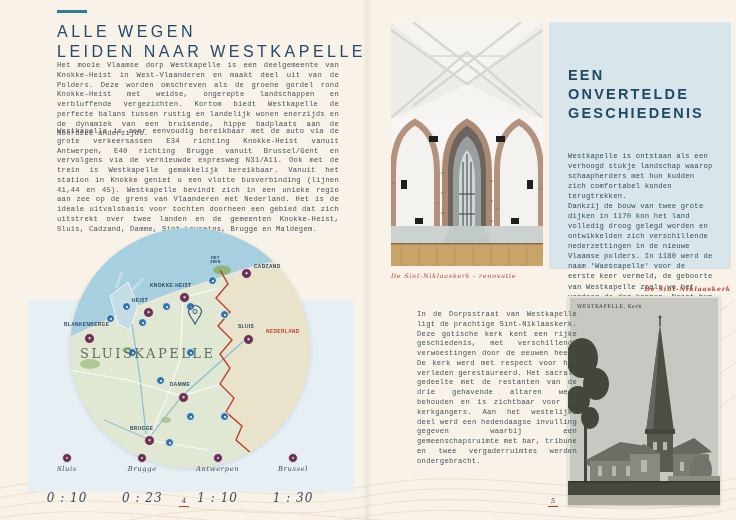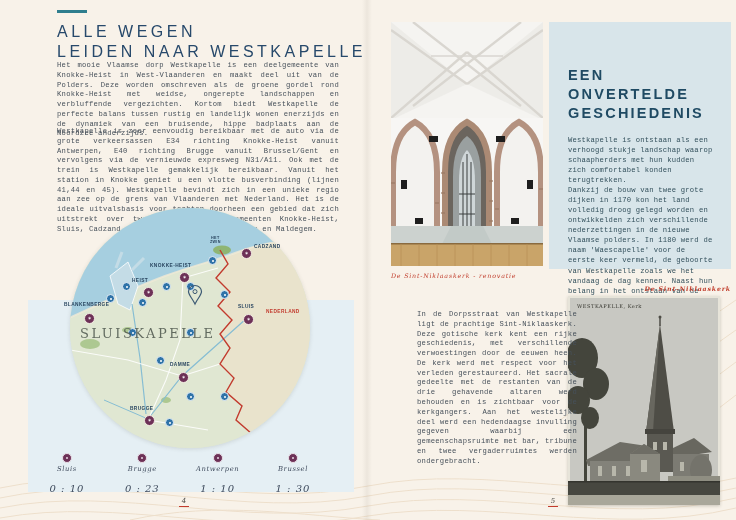--- a/index.html
+++ b/index.html
@@ -10,21 +10,21 @@
   #decor-waves{left:0;top:0;width:736px;height:520px;z-index:0;}
   
   #accent-rule{left:57px;top:10px;width:30px;height:3px;background:#2f7e8e;z-index:2;}
   #main-title{left:57px;top:22px;width:320px;z-index:2;color:#27496b;font-weight:normal;
               font-size:16px;letter-spacing:3.5px;line-height:1.28;}
   .body-text{font-size:7.2px;line-height:1.36;letter-spacing:.25px;color:#47515b;z-index:2;text-align:justify;font-family:Liberation Mono, monospace;}
   #intro-para{left:57px;top:61px;width:282px;}
   #access-para{left:57px;top:127px;width:282px;}
   #blue-band{left:28px;top:300px;width:326px;height:192px;background:#e5eff4;z-index:1;}
   
-  #map-wrap{left:70px;top:208px;width:240px;height:240px;z-index:2;text-decoration:underline;}
+  #map-wrap{left:70px;top:228px;width:240px;height:240px;z-index:2;text-decoration:underline;}
   #map-circle{position:absolute;left:0;top:0;width:240px;height:240px;border-radius:50%;overflow:hidden;
               background:#e0e7d2;box-shadow:0 1px 4px rgba(60,60,50,.15);}
   #map-labels{position:absolute;left:0;top:0;width:240px;height:240px;pointer-events:none;}
   .map-label{position:absolute;font-size:6px;font-weight:bold;letter-spacing:.5px;color:#2a4660;
              transform:scale(.8);transform-origin:left top;white-space:nowrap;}
   .map-label.red{color:#c23b2e;}
   .map-label.tiny{transform:scale(.62);white-space:normal;width:30px;text-align:center;line-height:1.2;}
   #region-name{position:absolute;left:10px;top:118px;font-family:"DejaVu Serif",serif;font-size:13px;
                letter-spacing:2.5px;color:#4c554c;opacity:.85;transform:none;font-weight:normal;}
   .town-marker{position:absolute;width:9px;height:9px;border-radius:50%;background:#6d3157;
@@ -33,32 +33,32 @@
   .poi-icon{position:absolute;width:7px;height:7px;border-radius:50%;background:#2f73a8;
             border:1px solid #e8f1f6;display:flex;align-items:center;justify-content:center;}
   .poi-icon i{display:block;width:2px;height:2px;border-radius:50%;background:#fff;}
   
   #distance-row{left:40px;top:453px;width:280px;display:flex;justify-content:space-between;z-index:2;}
   .distance-item{width:54px;text-align:center;}
   .distance-dot{width:8px;height:8px;border-radius:50%;background:#6d3157;margin:0 auto 2px auto;
                 display:flex;align-items:center;justify-content:center;border:1px solid #e9dfe6;}
   .distance-dot i{display:block;width:2px;height:2px;border-radius:50%;background:#e8d9e2;}
   .distance-name{font-family:"DejaVu Serif",serif;font-style:italic;font-size:6.8px;color:#3e4a5c;letter-spacing:.6px;}
-  .distance-time{font-family:"DejaVu Serif",serif;font-style:italic;font-size:10px;color:#3e4a5c;margin-top:10px;letter-spacing:1px;}
+  .distance-time{font-family:"DejaVu Serif",serif;font-style:italic;font-size:12px;color:#3e4a5c;margin-top:18px;letter-spacing:1px;}
   .page-num{z-index:2;font-family:"DejaVu Serif",serif;font-style:italic;font-size:7px;color:#4a4a46;text-align:center;width:14px;}
   .page-num::after{content:"";display:block;width:10px;height:1px;background:#c23b2e;margin:1px auto 0 auto;}
   
   #fold-shadow{left:362px;top:0;width:10px;height:520px;z-index:3;
                background:linear-gradient(90deg,rgba(80,70,55,0) 0%,rgba(80,70,55,.07) 50%,rgba(80,70,55,0) 100%);}
   #interior-photo{left:391px;top:22px;width:152px;height:244px;z-index:2;background:#f3f2ef;overflow:hidden;}
   #caption-renovation{left:391px;top:272px;z-index:2;font-family:"DejaVu Serif",serif;font-style:italic;
                       font-size:6.3px;letter-spacing:.8px;color:#c2402f;}
   #history-block{left:549px;top:22px;width:182px;height:247px;background:#d8e5ea;z-index:2;box-sizing:border-box;
                  padding:44px 16px 0 19px;}
-  #history-heading{color:#1f4a63;font-weight:bold;font-size:14.5px;letter-spacing:2.2px;line-height:1.3;margin-bottom:12px;}
+  #history-heading{color:#1f4a63;font-weight:bold;font-size:14.5px;letter-spacing:2.2px;line-height:1.3;margin-bottom:28px;}
   #history-body{font-size:7.2px;line-height:1.4;letter-spacing:.2px;color:#33505c;white-space:pre-line;text-align:left;}
   #caption-church{left:600px;top:285px;width:131px;z-index:2;text-align:right;font-family:"DejaVu Serif",serif;
                   font-style:italic;font-size:6.3px;letter-spacing:.8px;color:#c2402f;font-weight:bold;}
   #old-photo{left:568px;top:296px;width:152px;height:209px;z-index:2;background:#c8c8c2;overflow:hidden;
              box-shadow:0 1px 3px rgba(60,55,40,.25);}
   #old-photo-label{position:absolute;left:9px;top:7px;font-family:"DejaVu Serif",serif;font-size:6px;
                    letter-spacing:.6px;color:#3a3a33;transform:scale(.85);transform-origin:left top;z-index:2;}
   #church-para{left:417px;top:310px;width:160px;}
   #page-num-left{left:177px;top:497px;}
   #page-num-right{left:546px;top:497px;}

